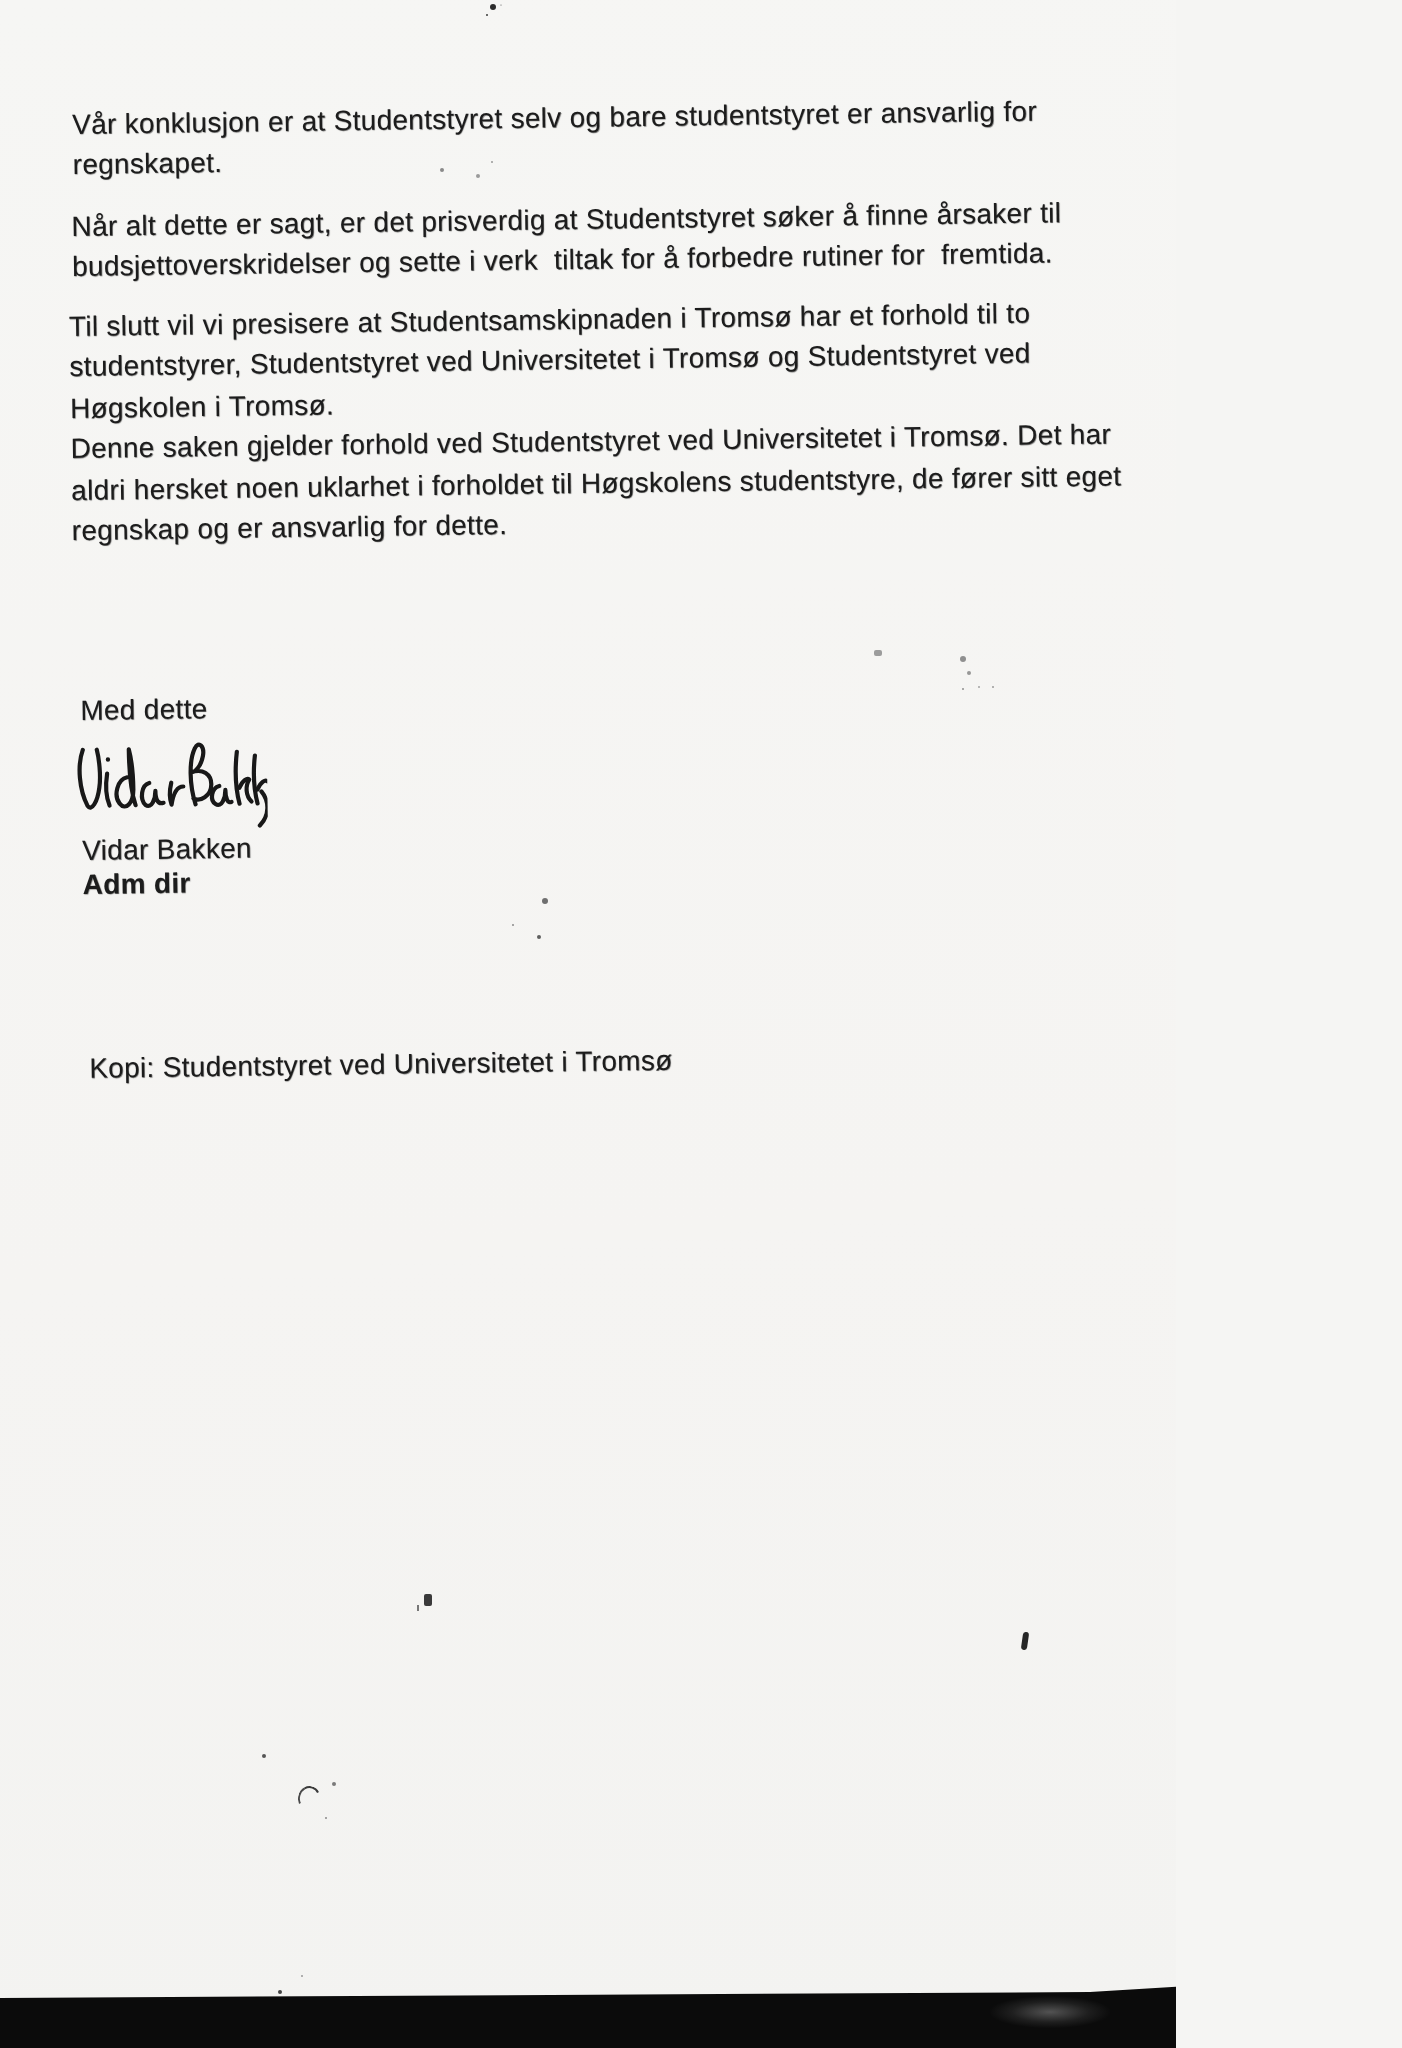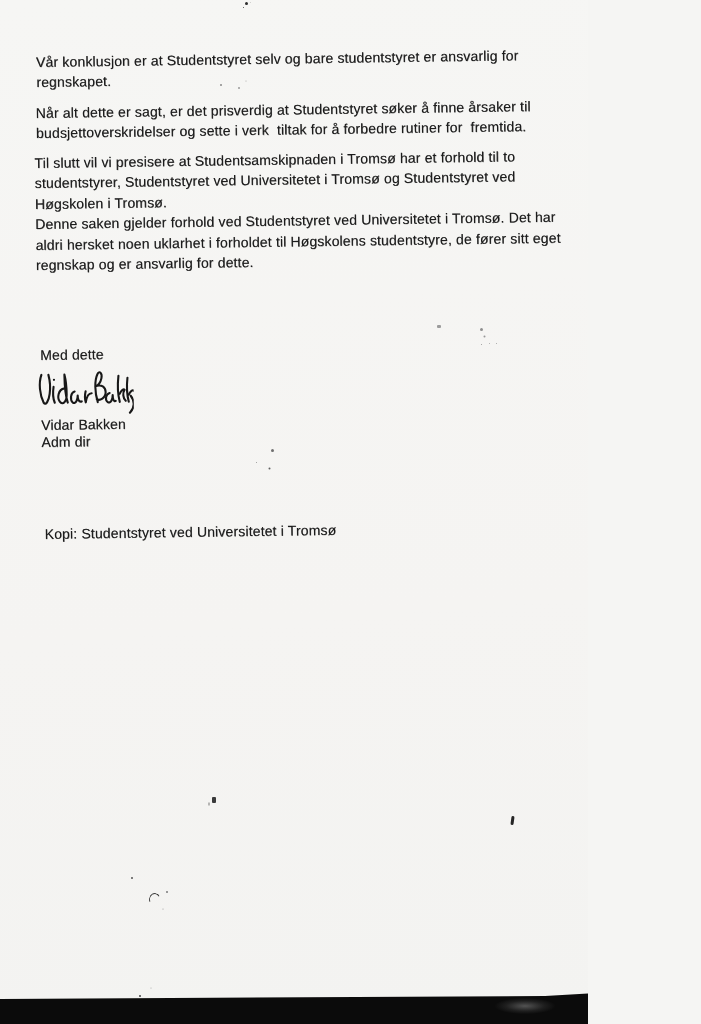--- a/index.html
+++ b/index.html
@@ -31,21 +31,21 @@
     color: var(--ink);
     font-size: 14px;
     letter-spacing: 0.15px;
     text-shadow: 0.3px 0.3px 0.4px rgba(25,25,25,0.55);
   }
   .para { position: absolute; }
   .line { white-space: pre; line-height: 20.4px; }
   .closing { position: absolute; left: 36px; top: 347px; white-space: pre; }
   .signature { position: absolute; left: 31px; top: 369px; }
   .sig-name  { position: absolute; left: 36px; top: 417px; white-space: pre; }
-  .sig-title { position: absolute; left: 36px; top: 434px; white-space: pre; }
+  .sig-title { position: absolute; left: 36px; top: 434px; white-space: pre; font-weight: bold; }
   .copy-line { position: absolute; left: 38px; top: 526px; white-space: pre; }
 
   
   .speck { position: absolute; border-radius: 50%; }
   .arc-mark {
     position: absolute; left: 149px; top: 893px;
     width: 11px; height: 12px;
     border: 1.6px solid transparent;
     border-top-color: #3a3a3a;
     border-left-color: #4a4a4a;

